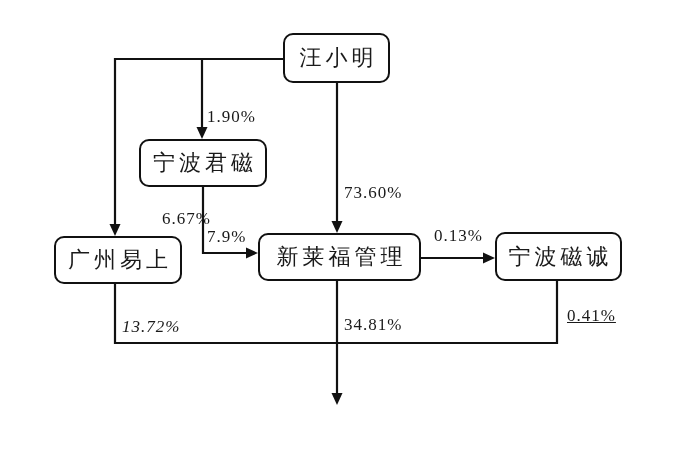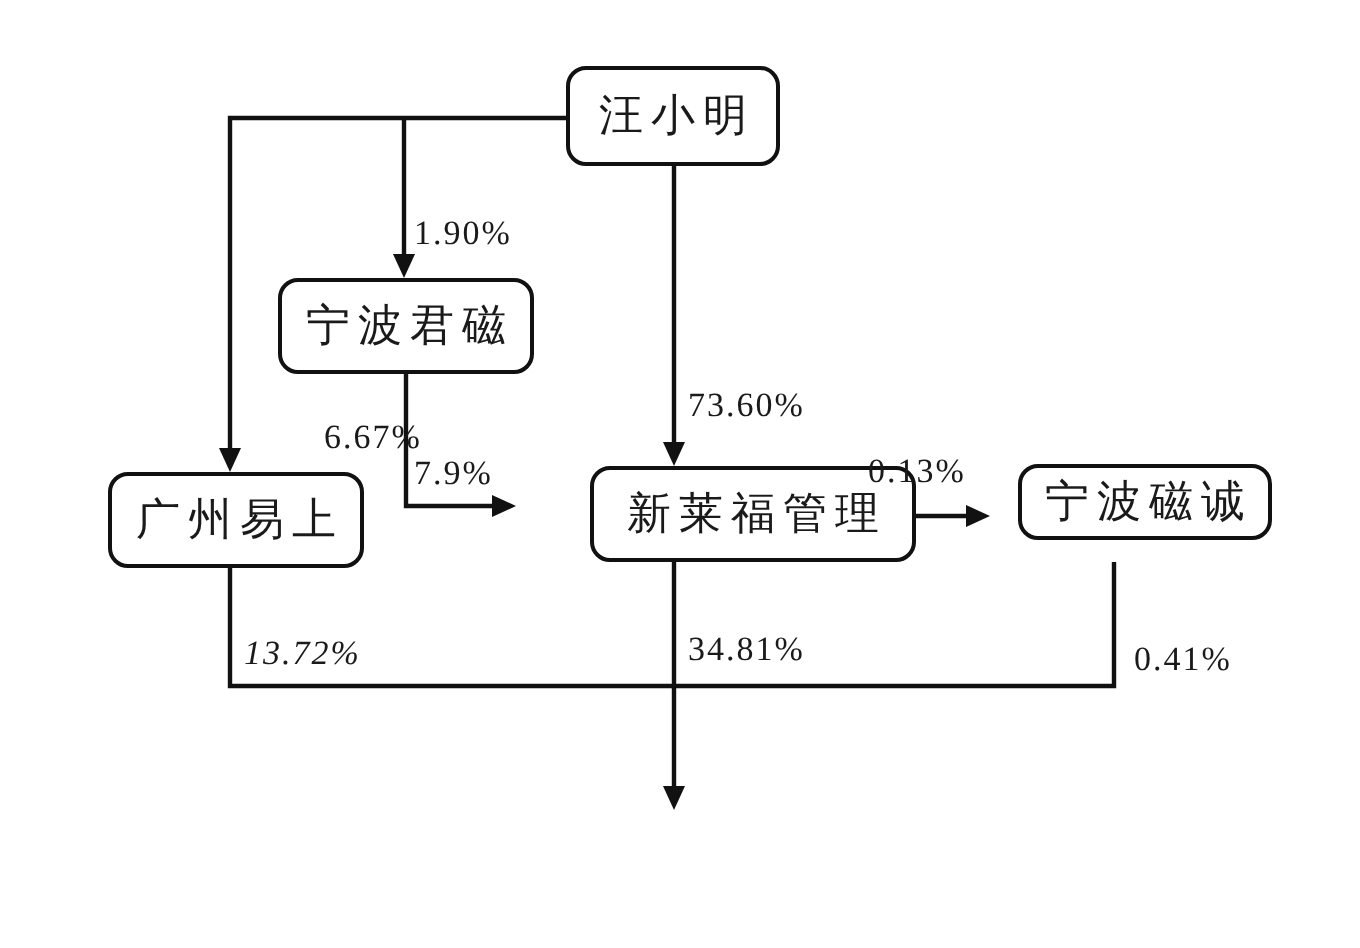--- a/index.html
+++ b/index.html
@@ -42,32 +42,32 @@
     position: absolute;
     font-size: 17px;
     letter-spacing: 1px;
     white-space: nowrap;
     line-height: 1;
     background: transparent;
   }
   #node-wang      { left: 283px; top:  33px; width: 107px; height: 50px; }
   #node-junci     { left: 139px; top: 139px; width: 128px; height: 48px; }
   #node-yishang   { left:  54px; top: 236px; width: 128px; height: 48px; }
-  #node-guanli    { left: 258px; top: 233px; width: 163px; height: 48px; margin-left: 37px; }
-  #node-cicheng   { left: 509px; top: 232px; width: 127px; height: 38px; }
+  #node-guanli    { left: 258px; top: 233px; width: 163px; height: 48px; }
+  #node-cicheng   { left: 495px; top: 232px; width: 127px; height: 49px; }
   #node-xinlaifu  { left: 255px; top: 405px; width: 162px; height: 48px; }
 
   #lbl-e0 { left: 207px; top: 108px; text-align: right; } 
   #lbl-e1 { left: 126px; top: 210px; margin-left: 36px; } 
-  #lbl-e2 { left: 344px; top: 194px; } 
+  #lbl-e2 { left: 344px; top: 184px; } 
   #lbl-e3 { left: 207px; top: 228px; } 
   #lbl-e4 { left: 434px; top: 227px; } 
   #lbl-e5 { left: 122px; top: 318px; font-style: italic; } 
   #lbl-e6 { left: 344px; top: 316px; text-align: center; } 
-  #lbl-e7 { left: 567px; top: 321px; } 
+  #lbl-e7 { left: 567px; top: 307px; text-decoration: underline; } 
 </style>
 </head>
 <body>
 
 <div id="canvas">
 
   <svg id="wires" viewBox="0 0 680 474" xmlns="http://www.w3.org/2000/svg">
     <g stroke="#111111" stroke-width="2.2" fill="none">
 
       <path d="M283,59 L115,59 L115,230"></path>

